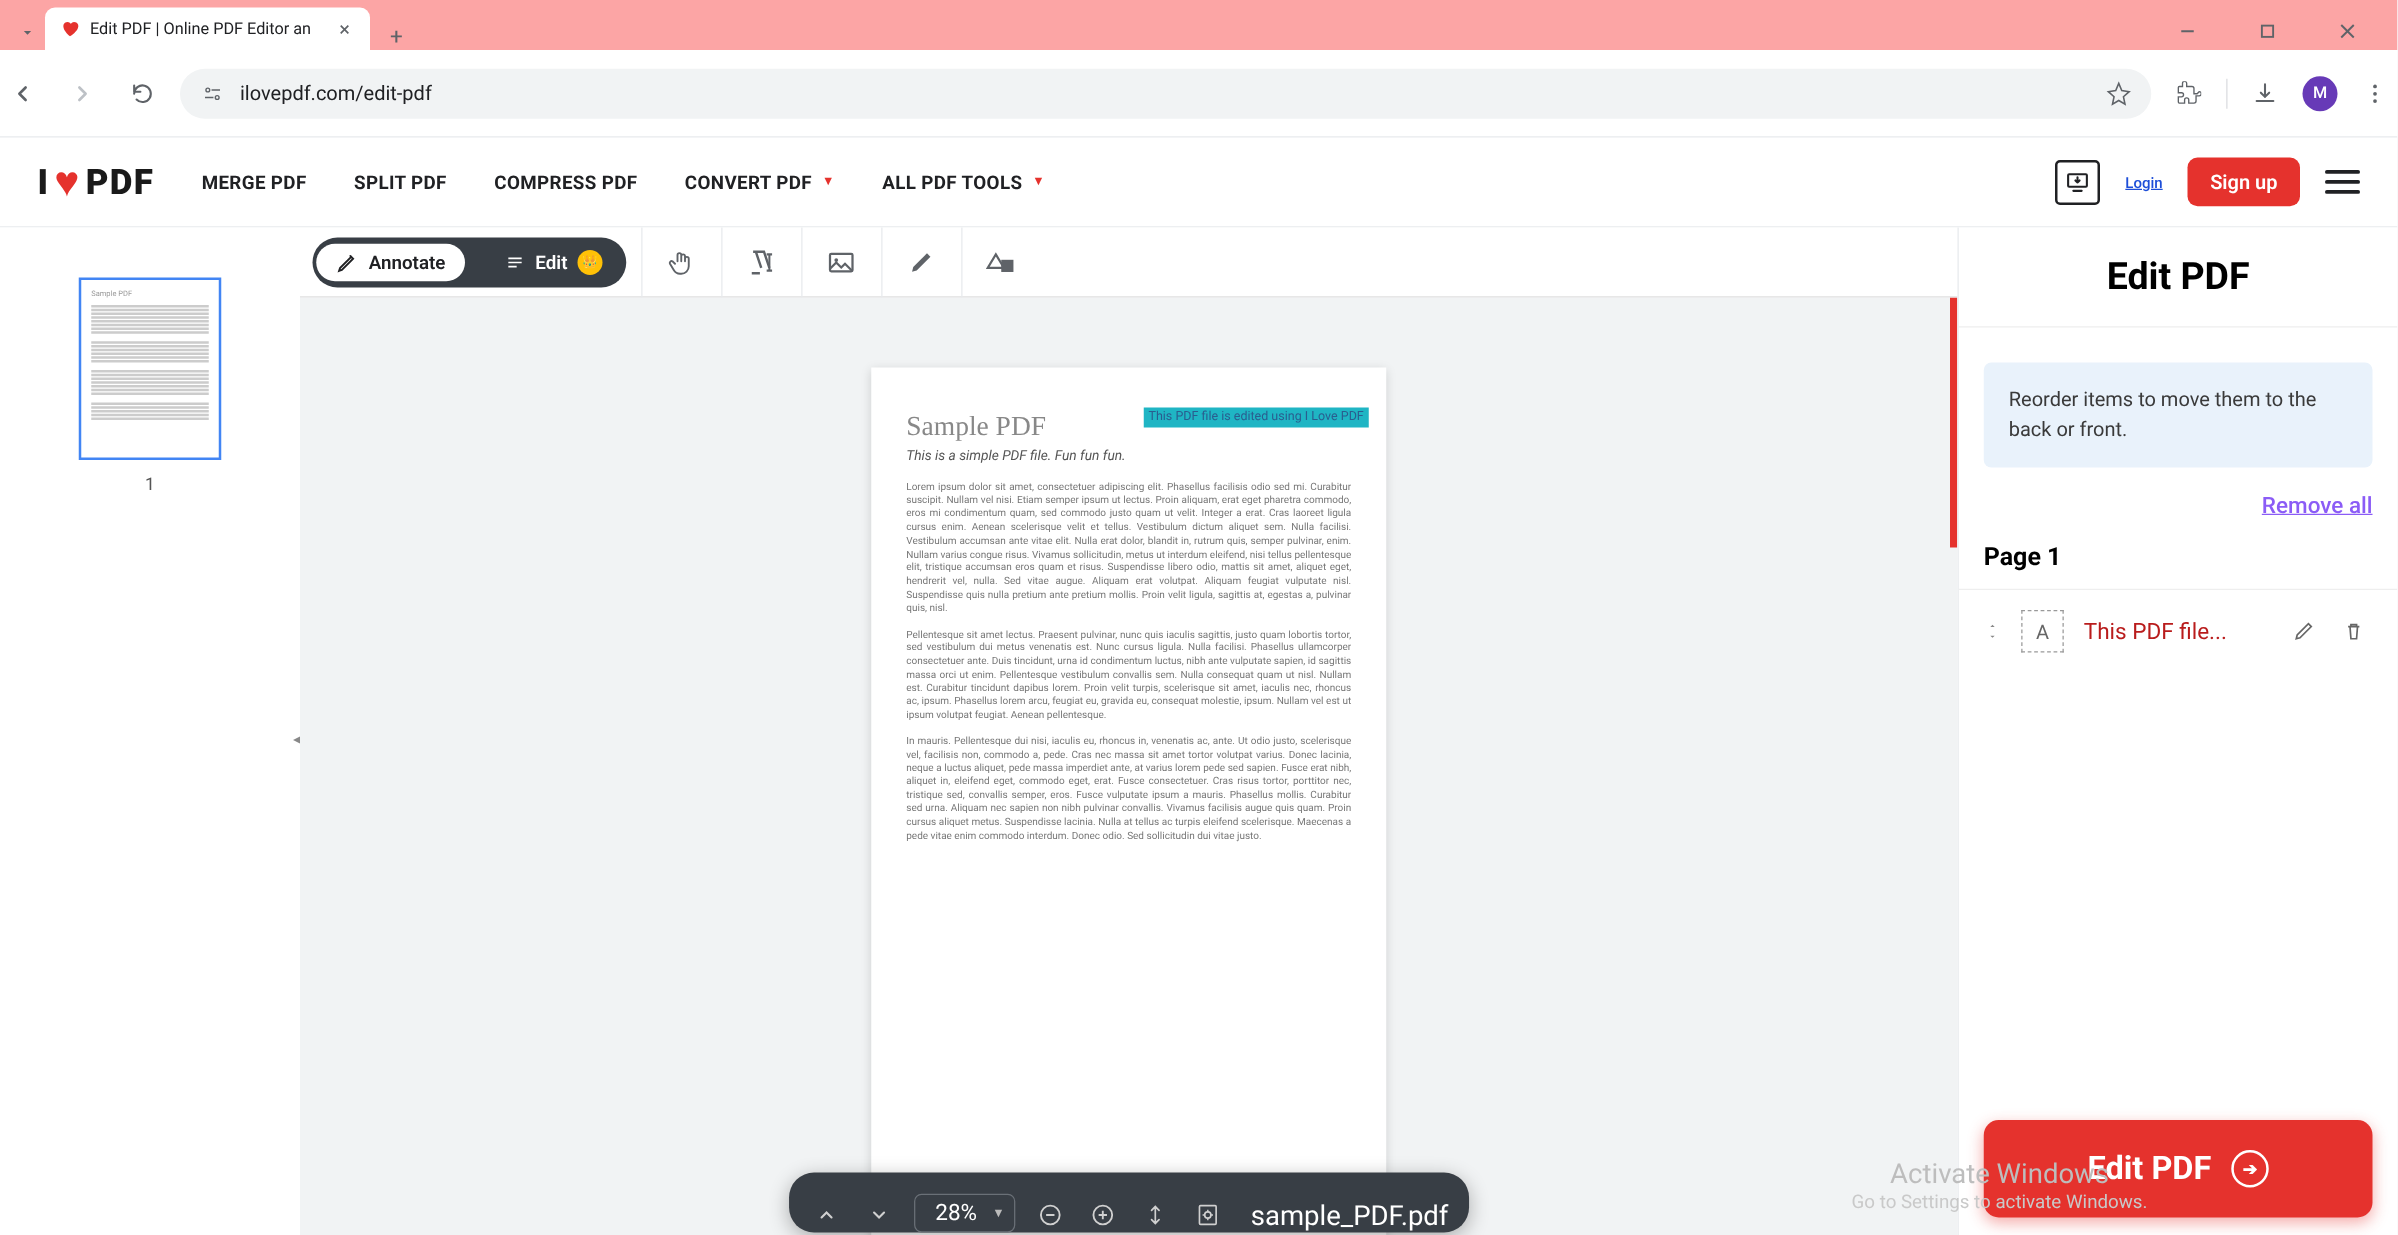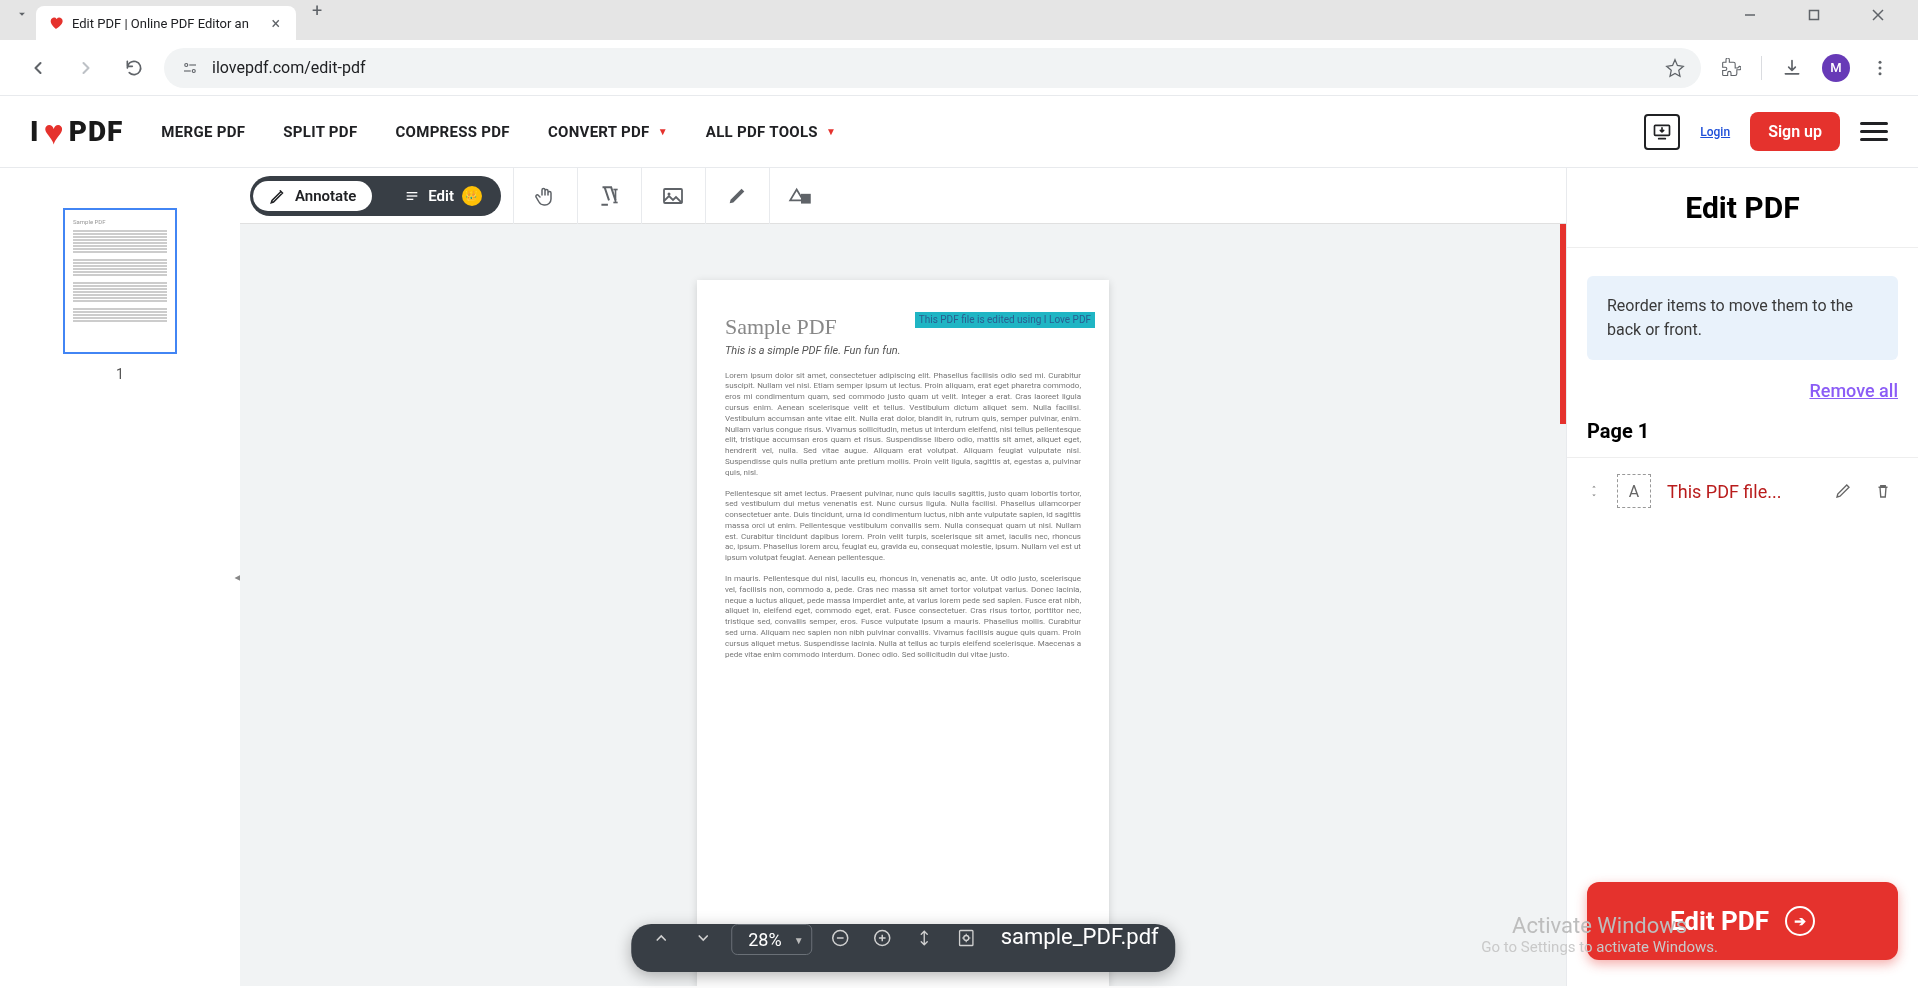--- a/index.html
+++ b/index.html
@@ -1,29 +1,29 @@
 <!DOCTYPE html>
 <html><head>
 <meta charset="utf-8">
 <style>
 * { margin: 0; padding: 0; box-sizing: border-box; font-family: -apple-system, BlinkMacSystemFont, "Segoe UI", Roboto, sans-serif; }
 body { width: 1918px; height: 988px; overflow: hidden; background: #fff; position: relative; }
 
 
-.browser-chrome { background: #e5e5e5; height: 40px; display: flex; align-items: flex-start; padding: 0 8px; }
+.browser-chrome { background: #fca5a5; height: 40px; display: flex; align-items: flex-end; padding: 0 8px; }
 .tab-dropdown { width: 28px; height: 28px; display:flex; align-items:center; justify-content:center; color:#5f6368; }
 .tab { background: #fff; border-radius: 8px 8px 0 0; height: 34px; display: flex; align-items: center; padding: 0 12px; gap: 8px; margin-top: 6px; min-width: 260px; }
 .tab .favicon { width: 16px; height: 16px; color: #e5322d; }
 .tab-title { font-size: 13px; color: #202124; flex: 1; white-space: nowrap; overflow: hidden; text-overflow: ellipsis; }
 .tab-close { color: #5f6368; font-size: 16px; padding: 0 4px; }
 .new-tab { margin-left: 16px; color: #5f6368; font-size: 18px; }
 .win-controls { margin-left: auto; display: flex; gap: 24px; padding-right: 12px; }
 .win-btn { width: 40px; height: 30px; display:flex; align-items:center; justify-content:center; color:#5f6368; }
 
-.addr-bar { height: 56px; background: #fff; display: flex; align-items: center; padding: 0 20px; gap: 12px; border-bottom: 1px solid #e8eaed; }
+.addr-bar { height: 70px; background: #fff; display: flex; align-items: center; padding: 0 0; gap: 12px; border-bottom: 1px solid #e8eaed; }
 .nav-btn { width: 36px; height: 36px; display:flex; align-items:center; justify-content:center; color:#5f6368; border-radius:50%; }
 .nav-btn.disabled { color: #bdc1c6; }
 .url-box { flex: 1; height: 40px; background: #f1f3f4; border-radius: 20px; display: flex; align-items: center; padding: 0 16px; gap: 12px; }
 .url-text { flex: 1; font-size: 16px; color: #202124; }
 .site-icon { width:20px; height:20px; display:flex; align-items:center; justify-content:center; color:#5f6368; font-size:14px; }
 .star { color:#5f6368; }
 .ext-icon { width:36px; height:36px; display:flex; align-items:center; justify-content:center; color:#5f6368; }
 .vert-sep { width:1px; height:24px; background:#dadce0; }
 .avatar { width: 28px; height: 28px; border-radius: 50%; background: #673ab7; color: #fff; display:flex; align-items:center; justify-content:center; font-size:13px; font-weight:500; }
 
@@ -61,21 +61,21 @@
 .tool-btn { width:64px; height:56px; display:flex; align-items:center; justify-content:center; color:#5f6368; border-left:1px solid #e8eaed; font-size:22px; }
 
 .page-viewport { flex:1; overflow:auto; display:flex; justify-content:center; padding-top:56px; position:relative; }
 .page-doc { width:412px; background:#fff; box-shadow:0 2px 8px rgba(0,0,0,0.15); padding:32px 28px; font-size:9px; color:#666; line-height:1.35; }
 .page-doc h1 { font-size:22px; color:#888; font-weight:400; margin-bottom:2px; font-family: Georgia, serif; }
 .page-doc .subtitle { font-style:italic; font-size:11px; color:#555; margin-bottom:12px; }
 .page-doc .highlight { position:absolute; background:#1fb5c4; color:#2a5d8f; font-size:10px; padding:1px 4px; }
 .page-doc p { margin-bottom:10px; text-align:justify; font-size:8px; color:#777; }
 .scrollbar-red { position:absolute; right:0; top:0; width:6px; height:200px; background:#e5322d; }
 
-.bottom-bar { position:absolute; bottom:14px; left:50%; transform:translateX(-50%); height:48px; background:#383e45; border-radius:20px; display:flex; align-items:flex-start; padding:0 16px; gap:14px; color:#fff; box-shadow:0 4px 16px rgba(0,0,0,0.3); }
+.bottom-bar { position:absolute; bottom:14px; left:50%; transform:translateX(-50%); height:48px; background:#383e45; border-radius:20px; display:flex; align-items:flex-end; padding:0 16px; gap:14px; color:#fff; box-shadow:0 4px 16px rgba(0,0,0,0.3); }
 .bb-btn { width:28px; height:28px; display:flex; align-items:center; justify-content:center; color:#d0d0d0; }
 .zoom-box { border:1px solid #6a7077; border-radius:6px; padding:4px 30px 4px 16px; font-size:18px; position:relative; }
 .zoom-caret { position:absolute; right:8px; top:50%; transform:translateY(-50%); font-size:10px; color:#bbb; }
 .bb-filename { font-size:22px; color:#fff; margin-left:6px; }
 
 
 .right-panel { width: 352px; background:#fff; border-left:1px solid #e8eaed; display:flex; flex-direction:column; position:relative; }
 .rp-title { font-size:30px; font-weight:700; text-align:center; padding:22px 0; border-bottom:1px solid #eee; }
 .rp-info { margin:28px 20px 20px; background:#e9f2fb; border-radius:6px; padding:18px 20px; font-size:16px; color:#3a3a3a; line-height:1.5; }
 .rp-removeall { text-align:right; padding:0 20px 10px; }

